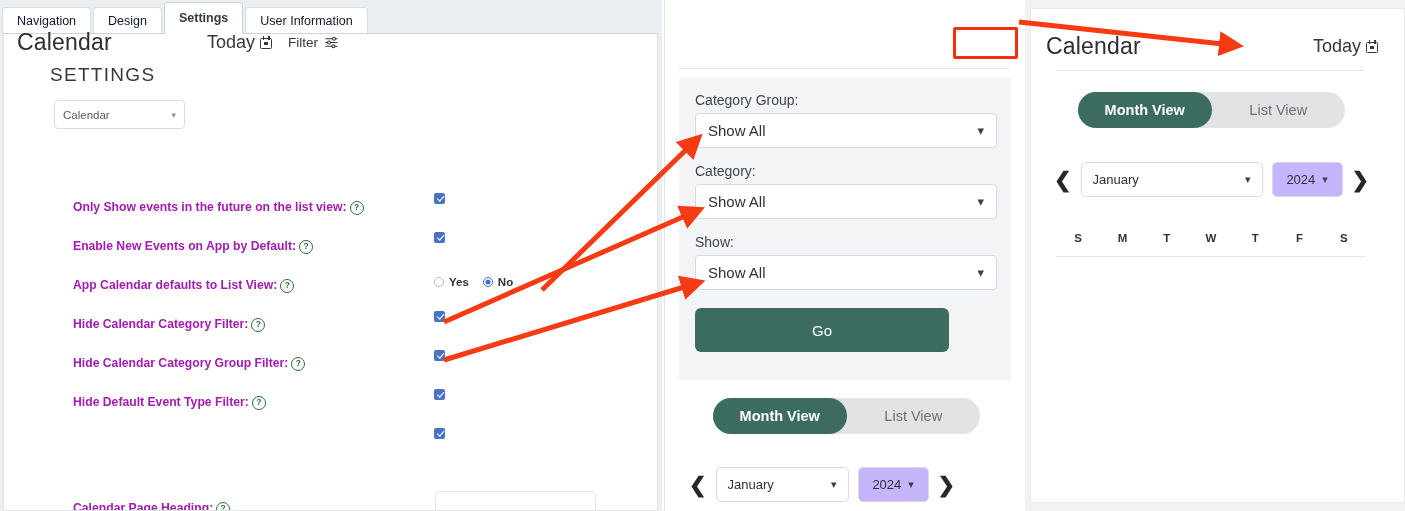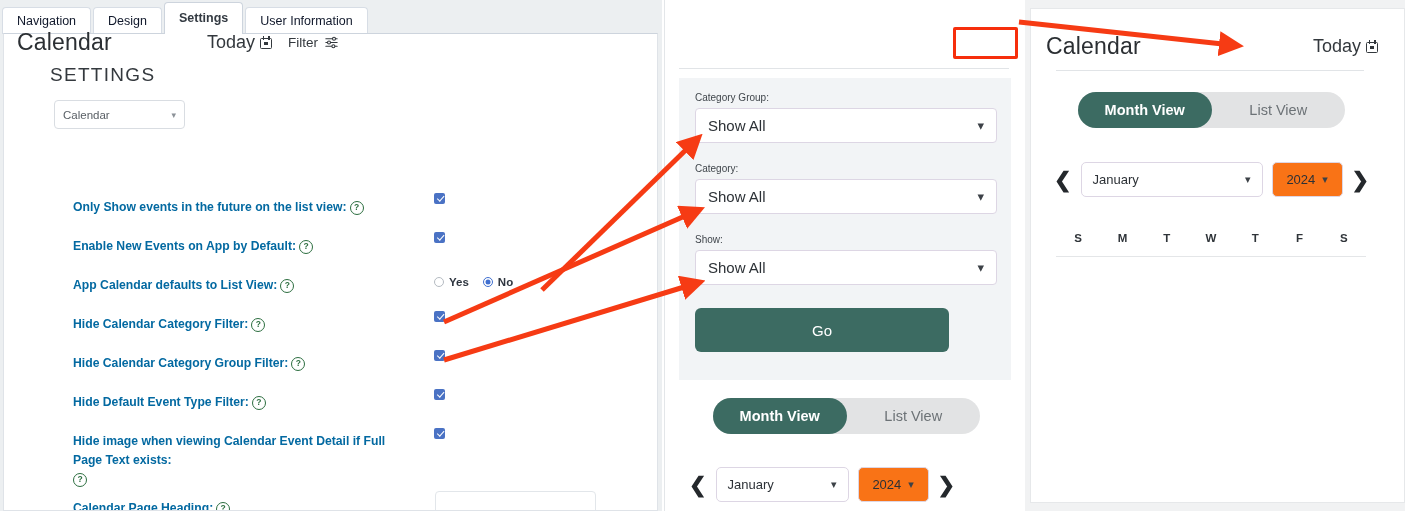--- a/index.html
+++ b/index.html
@@ -65,21 +65,21 @@
     background:#ffffff;
     font-size:11.5px;color:#5a6066;
     display:flex;align-items:center;
     padding:0 8px;box-sizing:border-box;
     justify-content:space-between;
   }
   #app-select .caret{font-size:9px;color:#8c9298;}
 
   .srow{position:absolute;left:69px;}
   .slabel{
-    font-size:12.2px;color:#0369a1;font-weight:bold;
+    font-size:12.2px;color:#a21caf;font-weight:bold;
     line-height:17px;
     display:inline;
   }
   .qmark{
     display:inline-block;width:12px;height:12px;
     border:1.3px solid #2c6e3f;border-radius:50%;
     color:#2c6e3f;font-size:8.5px;font-weight:bold;
     text-align:center;line-height:11px;
     vertical-align:1px;margin-left:3px;
     font-family:"Liberation Sans", sans-serif;
@@ -144,21 +144,21 @@
     box-sizing:border-box;z-index:40;
     pointer-events:none;
   }
   #mid-rule{
     position:absolute;left:679px;top:68px;width:330px;height:1px;background:#e1e4e7;
   }
   #filter-card{
     position:absolute;left:679px;top:78px;width:332px;height:302px;
     background:#f2f4f6;
   }
-  .fld-label{font-size:10px;color:#40464c;}
+  .fld-label{font-size:14px;color:#40464c;}
   .sel-box{
     width:302px;height:35px;
     background:#ffffff;border:1px solid #ddd6e4;border-radius:4px;
     display:flex;align-items:center;justify-content:space-between;
     padding:0 12px;box-sizing:border-box;
     font-size:15px;color:#2c3136;
   }
   .sel-box .chev{color:#3c4147;font-size:13px;}
   #go-btn{
     position:absolute;left:695px;top:308px;width:254px;height:44px;
@@ -180,21 +180,21 @@
   .seg .off{color:#6c7276;}
   .navrow{display:flex;align-items:center;gap:9px;}
   .arrow-ch{font-size:21px;color:#24282c;font-weight:bold;line-height:1;}
   .month-box{
     width:133px;height:35px;border:1px solid #ddd6e4;border-radius:5px;
     background:#fff;display:flex;align-items:center;justify-content:space-between;
     padding:0 11px;box-sizing:border-box;font-size:13px;color:#2c3136;
   }
   .year-box{
     width:71px;height:35px;border:1px solid #ddd6e4;border-radius:5px;
-    background:#f97316;display:flex;align-items:center;justify-content:center;gap:7px;
+    background:#c4b5fd;display:flex;align-items:center;justify-content:center;gap:7px;
     box-sizing:border-box;font-size:13px;color:#2c3136;
   }
   .chev-sm{font-size:11px;color:#3c4147;}
 
   
   #right-panel{
     position:absolute;left:1025px;top:0;width:380px;height:511px;
     background:#f1f2f3;
   }
   #right-card{
@@ -278,24 +278,20 @@
       <div class="srow" style="top:319px;">
         <span class="slabel">Hide Calendar Category Group Filter:</span><span class="qmark">?</span>
       </div>
       <div class="cbox" style="left:430px;top:316px;"></div>
 
       <div class="srow" style="top:358px;">
         <span class="slabel">Hide Default Event Type Filter:</span><span class="qmark">?</span>
       </div>
       <div class="cbox" style="left:430px;top:355px;"></div>
 
-      <div class="srow" style="top:397px;width:340px;">
-        <span class="slabel">Hide image when viewing Calendar Event Detail if Full Page Text exists:</span><br>
-        <span class="qmark" style="margin-left:0;margin-top:4px;">?</span>
-      </div>
       <div class="cbox" style="left:430px;top:394px;"></div>
 
       <div class="srow" style="top:464px;">
         <span class="slabel">Calendar Page Heading:</span><span class="qmark">?</span>
       </div>
       <div id="heading-input"></div>
     </div>
   </div>
 
   <div id="mid-panel"></div>

